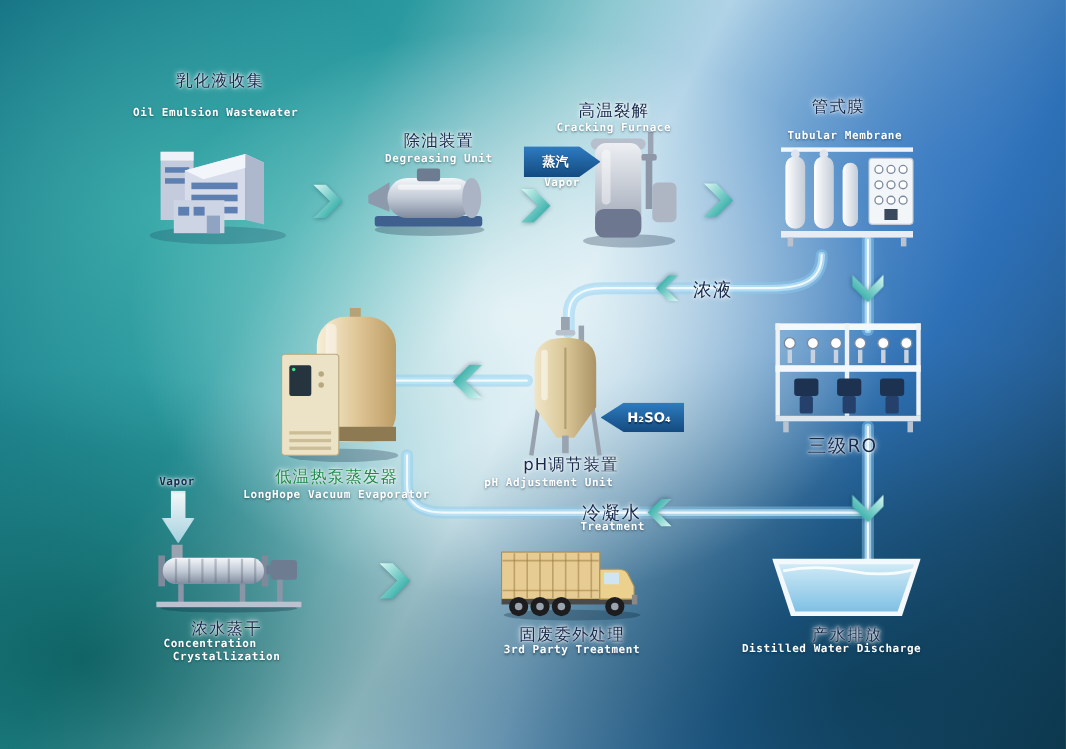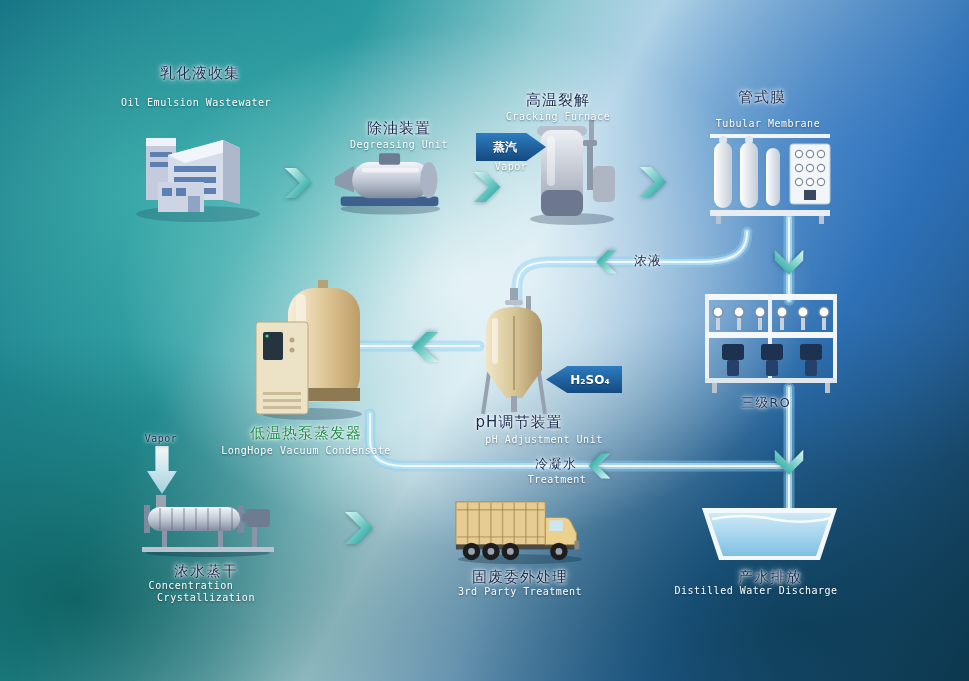--- a/index.html
+++ b/index.html
@@ -13,25 +13,25 @@
       radial-gradient(ellipse 700px 420px at 82% 92%, rgba(8,55,75,.75), transparent 75%),
       radial-gradient(ellipse 560px 380px at 8% 88%, rgba(8,85,85,.8), transparent 70%),
       linear-gradient(118deg,#177585 0%,#2a9aa0 28%,#c8e4ec 50%,#2e6fae 76%,#11384f 100%);
   }
   .abs{position:absolute;}
   .zh{
     position:absolute;transform:translateX(-50%);white-space:nowrap;
     font-weight:normal;font-size:15px;color:#162a4e;letter-spacing:1px;
     text-shadow:0 0 6px rgba(255,255,255,.95),0 0 3px rgba(255,255,255,.9),0 0 1px #fff;
   }
-  .zh.small{font-size:13px;}
+  .zh.small{font-size:17px;}
   .zh.green{color:#1e8a4a;}
   .en{
     position:absolute;transform:translateX(-50%);white-space:nowrap;
-    font-family:"DejaVu Sans Mono",monospace;font-size:10px;font-weight:normal;
+    font-family:"DejaVu Sans Mono",monospace;font-size:10px;font-weight:bold;
     color:#fff;letter-spacing:.5px;text-shadow:0 1px 2px rgba(0,30,50,.55);
   }
   .en.dark{color:#162a4e;text-shadow:0 0 5px rgba(255,255,255,.95),0 0 2px #fff;}
   .chev{position:absolute;}
   .chev svg{display:block;width:100%;height:100%;filter:drop-shadow(0 1px 2px rgba(0,40,60,.35));}
   .chev.down svg{transform:rotate(90deg);}
   .chev.left svg{transform:rotate(180deg);}
   .flow-arrow{
     position:absolute;display:flex;align-items:center;justify-content:center;
     color:#fff;font-weight:bold;font-size:12px;
@@ -400,24 +400,24 @@
 
   <div class="zh" style="left:558px;top:91px">高温裂解</div>
   <div class="en" style="left:558px;top:111px">Cracking Furnace</div>
 
   <div class="zh" style="left:762px;top:88px">管式膜</div>
   <div class="en" style="left:768px;top:118px">Tubular Membrane</div>
 
   <div class="zh small" style="left:766px;top:394px">三级RO</div>
 
   <div class="zh" style="left:519px;top:413px">pH调节装置</div>
-  <div class="en" style="left:544px;top:434px">pH Adjustment Unit</div>
+  <div class="en" style="left:499px;top:434px">pH Adjustment Unit</div>
 
   <div class="zh green" style="left:306px;top:424px">低温热泵蒸发器</div>
-  <div class="en" style="left:306px;top:445px">LongHope Vacuum Condensate</div>
+  <div class="en" style="left:306px;top:445px">LongHope Vacuum Evaporator</div>
 
   <div class="zh" style="left:206px;top:562px">浓水蒸干</div>
   <div class="en" style="left:191px;top:580px">Concentration</div>
   <div class="en" style="left:206px;top:592px">Crystallization</div>
 
   <div class="zh" style="left:520px;top:568px">固废委外处理</div>
   <div class="en" style="left:520px;top:586px">3rd Party Treatment</div>
 
   <div class="zh" style="left:770px;top:568px">产水排放</div>
   <div class="en" style="left:756px;top:585px">Distilled Water Discharge</div>

